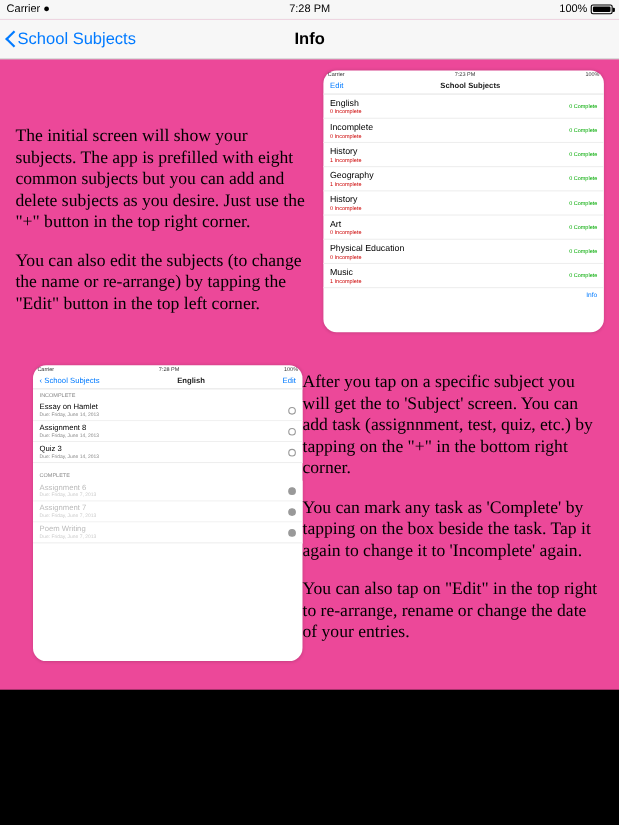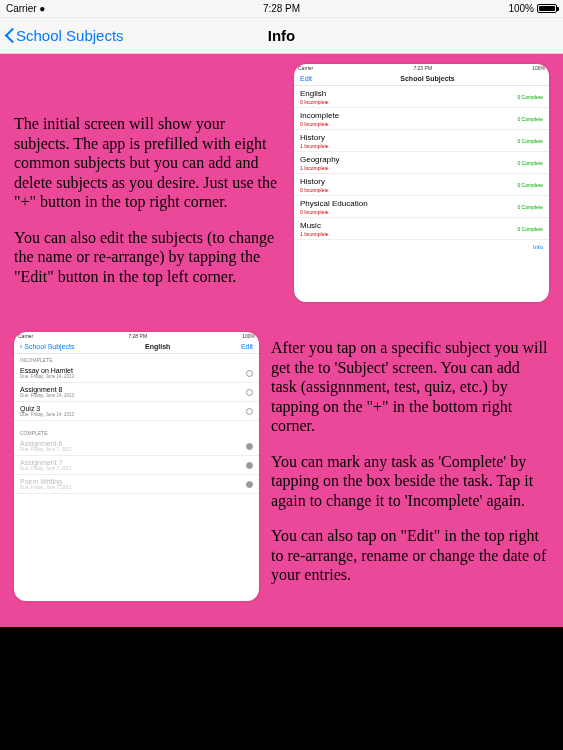--- a/index.html
+++ b/index.html
@@ -76,22 +76,22 @@
   .content {
     padding: 0;
   }
   .section1 {
     display: flex;
     padding: 10px 14px 30px 14px;
     gap: 14px;
   }
   .section2 {
     display: flex;
-    padding: 0 14px 20px 14px;
-    gap: 12px;
+    padding: 0 14px 20px 30px;
+    gap: 0;
   }
   .body-text {
     font-family: Georgia, "Times New Roman", serif;
     font-size: 16px;
     line-height: 1.22;
     color: #000;
     flex: 1;
   }
   .body-text p { margin-bottom: 16px; }
   .thumb {
@@ -217,20 +217,24 @@
             </div>
             <div class="thumb-row">
               <div><span class="name">Geography</span><span class="sub">1 Incomplete</span></div>
               <div class="right">0 Complete</div>
             </div>
             <div class="thumb-row">
               <div><span class="name">History</span><span class="sub">0 Incomplete</span></div>
               <div class="right">0 Complete</div>
             </div>
             <div class="thumb-row">
+              <div><span class="name">Art</span><span class="sub">0 Incomplete</span></div>
+              <div class="right">0 Complete</div>
+            </div>
+            <div class="thumb-row">
               <div><span class="name">Physical Education</span><span class="sub">0 Incomplete</span></div>
               <div class="right">0 Complete</div>
             </div>
             <div class="thumb-row">
               <div><span class="name">Music</span><span class="sub">1 Incomplete</span></div>
               <div class="right">0 Complete</div>
             </div>
           </div>
         <div class="thumb-footer">Info</div>
       </div>

